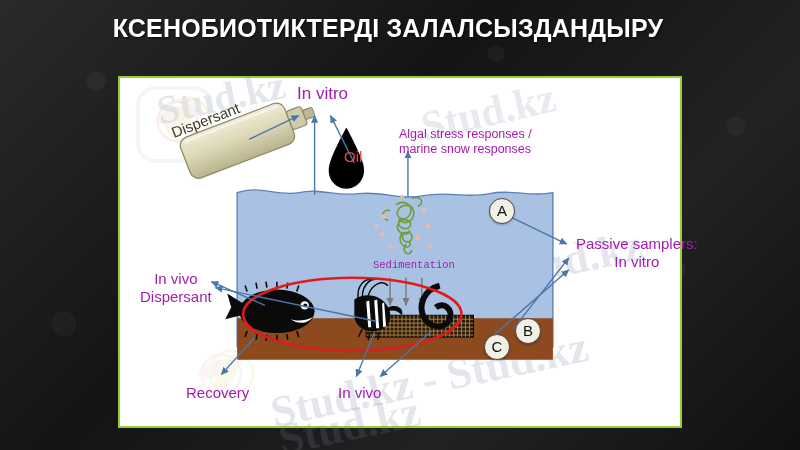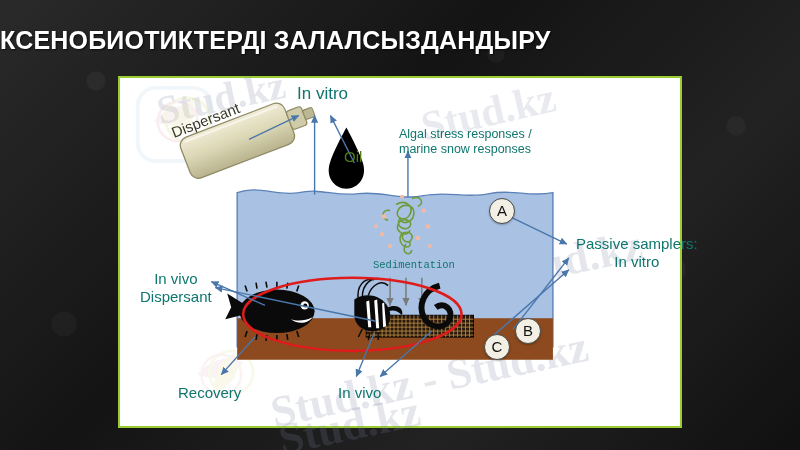--- a/index.html
+++ b/index.html
@@ -21,22 +21,23 @@
       radial-gradient(circle at 48% 82%, rgba(255,255,255,0.035) 0 10px, transparent 11px),
       radial-gradient(circle at 8% 72%, rgba(255,255,255,0.03) 0 12px, transparent 13px),
       radial-gradient(circle at 92% 28%, rgba(255,255,255,0.03) 0 9px, transparent 10px),
       radial-gradient(circle at 72% 90%, rgba(255,255,255,0.035) 0 10px, transparent 11px),
       linear-gradient(135deg, #2a2a2a 0%, #141414 40%, #222 70%, #101010 100%);
     overflow: hidden;
   }
   
   #title {
     position: absolute;
-    left: 0; top: 26px;
+    left: 0; top: 14px;
     width: 776px;
+    text-align: center;
     color: #ffffff;
     font-size: 25px;
     font-weight: bold;
     letter-spacing: 0.2px;
     text-shadow: 1px 1px 2px rgba(0,0,0,0.7);
     white-space: nowrap;
   }
   
   #picture-frame {
     position: absolute;
@@ -55,21 +56,21 @@
     color: rgba(120,130,160,0.20);
     font-family: "Liberation Serif", serif;
     font-weight: bold;
     white-space: nowrap;
     pointer-events: none;
     user-select: none;
   }
   .lbl {
     position: absolute;
     font-family: "Liberation Sans", sans-serif;
-    color: #0f766e;
+    color: #a21caf;
     white-space: nowrap;
     line-height: 1.18;
   }
   .marker {
     position: absolute;
     width: 26px; height: 26px;
     border-radius: 50%;
     background: #f2efe4;
     border: 1.4px solid #4a4a4a;
     color: #111;
@@ -298,39 +299,39 @@
     </svg>
 
     <div class="marker" style="left:369px; top:120px;">A</div>
     <div class="marker" style="left:395px; top:240px;">B</div>
     <div class="marker" style="left:364px; top:256px;">C</div>
 
     <div class="lbl" style="left:177px; top:6px; font-size:17px;">In vitro</div>
 
     <div class="lbl" style="left:49px; top:47px; font-size:15px; color:#3a3a28; transform:rotate(-21deg); transform-origin:left top;">Dispersant</div>
 
-    <div class="lbl" style="left:224px; top:70px; font-size:15px; color:#4d7c0f;">Oil</div>
+    <div class="lbl" style="left:224px; top:70px; font-size:15px; color:#ef4444;">Oil</div>
 
     <div class="lbl" style="left:279px; top:33px; font-size:12.5px;margin-top:16px;">
       <div>Algal stress responses /</div>
       <div>marine snow responses</div>
     </div>
 
     <div class="lbl" style="left:253px; top:181px; font-size:10.5px;font-family:Liberation Mono, monospace;">Sedimentation</div>
 
     <div class="lbl" style="left:456px; top:157px; font-size:15px;text-align:center;">
       <div>Passive samplers:</div>
       <div>In vitro</div>
     </div>
 
     <div class="lbl" style="left:20px; top:192px; font-size:15px; text-align:center;">
       <div>In vivo</div>
       <div>Dispersant</div>
     </div>
 
-    <div class="lbl" style="left:58px; top:306px; font-size:15px; text-align:left;">
+    <div class="lbl" style="left:66px; top:306px; font-size:15px; text-align:left;">
       <div>Recovery</div>
     </div>
 
     <div class="lbl" style="left:218px; top:306px; font-size:15px;">In vivo</div>
 
   </div>
 </div>
 
 </body></html>

